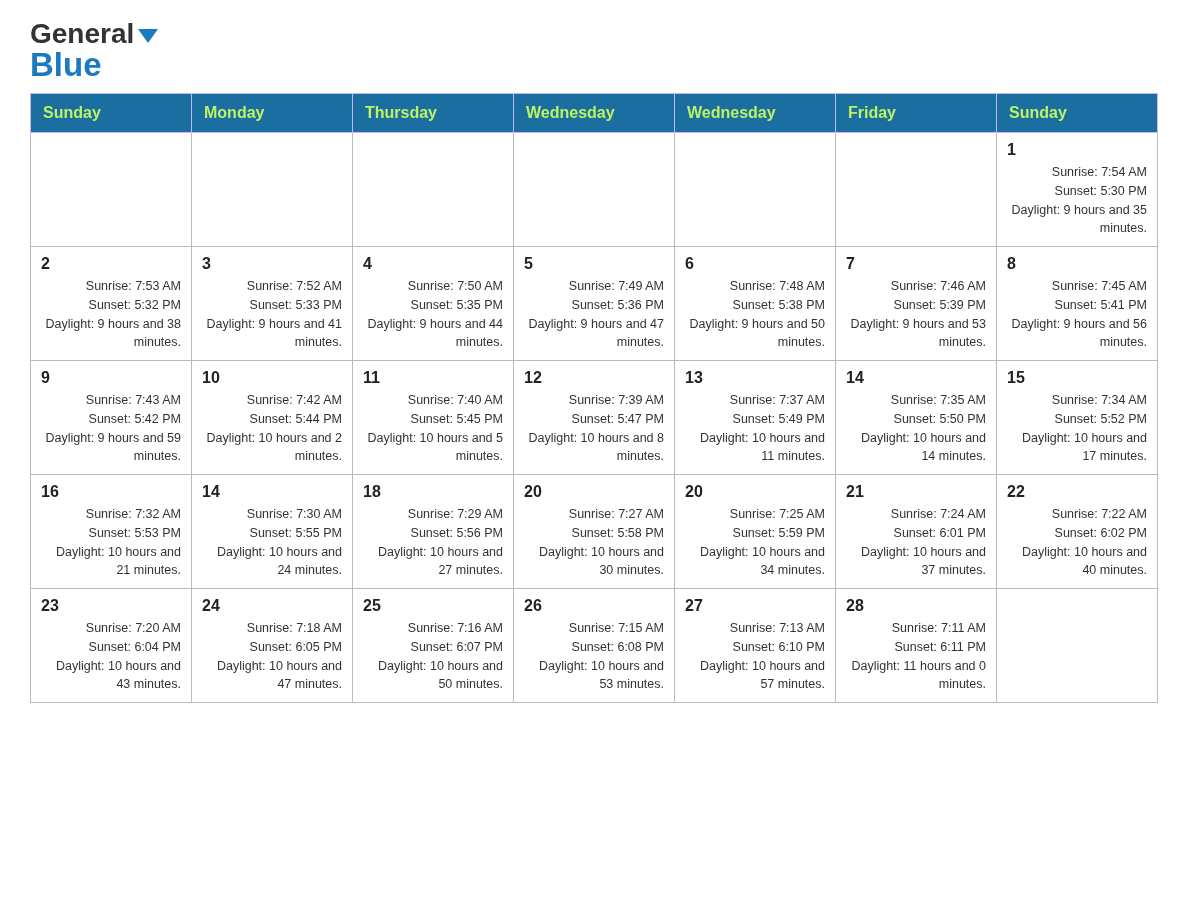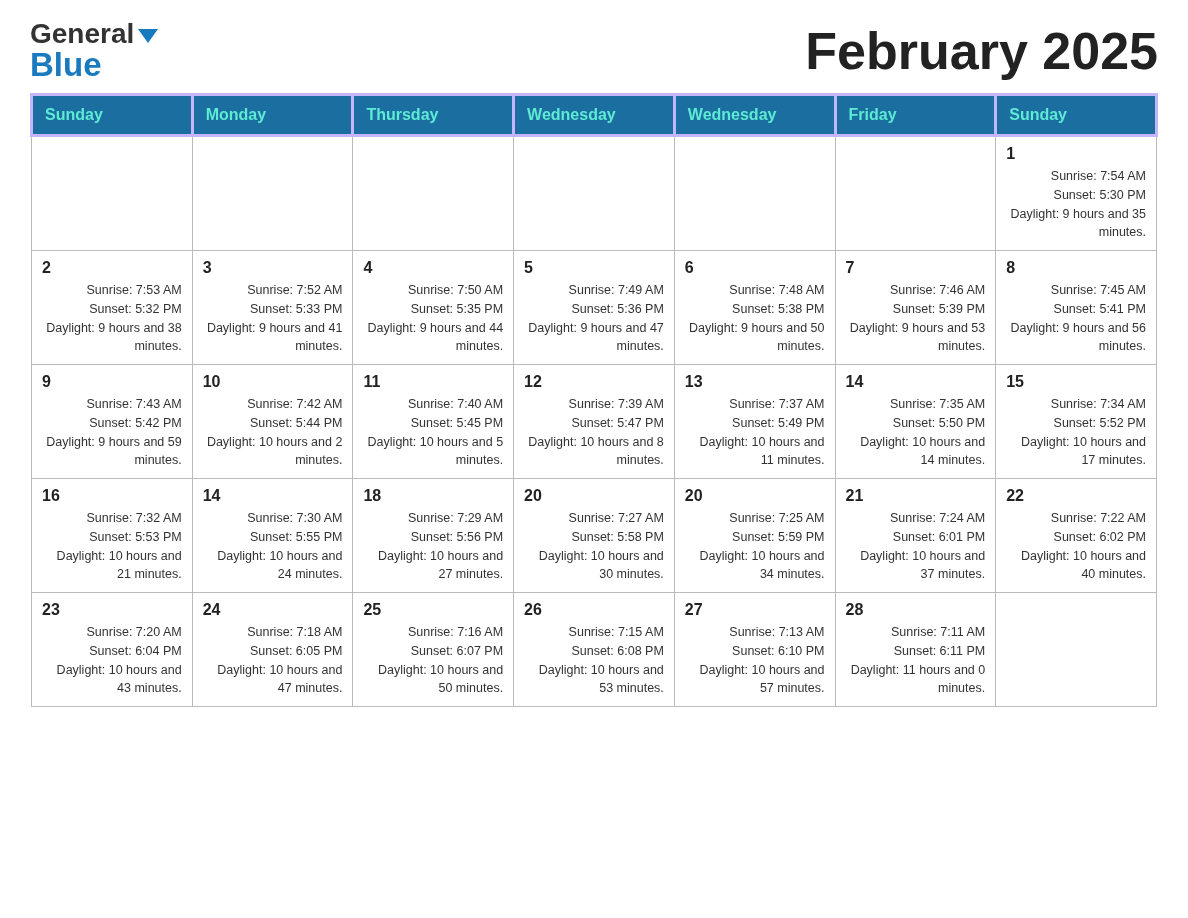--- a/index.html
+++ b/index.html
@@ -7,21 +7,21 @@
       font-family: Arial, sans-serif;
       background: #fff;
       color: #333;
       padding: 20px 30px;
       width: 1188px;
       min-height: 918px;
     }
     .header-area {
       display: flex;
       justify-content: space-between;
-      align-items: flex-end;
+      align-items: flex-start;
       margin-bottom: 12px;
     }
     .logo {
       display: flex;
       flex-direction: column;
       align-items: flex-start;
     }
     .logo-text {
       font-size: 28px;
       font-weight: bold;
@@ -57,26 +57,26 @@
       color: #444;
       margin-top: 4px;
     }
     .calendar {
       width: 100%;
       border-collapse: collapse;
       margin-top: 8px;
     }
     .calendar thead tr th {
       background-color: #1a6fa0;
-      color: #5eead4;
+      color: #bef264;
       font-size: 16px;
       font-weight: bold;
       padding: 10px 12px;
       text-align: left;
-      border: 3px solid #c4b5fd;
+      border: 1px solid #c4b5fd;
     }
     .calendar tbody tr td {
       vertical-align: top;
       padding: 8px 10px;
       border: 1px solid #bbb;
       font-size: 13px;
       min-height: 100px;
       width: 14.28%;
     }
     .day-number {
@@ -102,21 +102,20 @@
 <body>
 
 <div class="header-area">
   <div class="logo">
     <div class="logo-text">
       General<span class="logo-triangle"></span>
     </div>
     <div class="logo-line2">Blue</div>
   </div>
   <div class="title-area">
-    <div class="month-title">February 2025</div>
   </div>
 </div>
 
 <table class="calendar">
   <thead>
     <tr>
       <th>Sunday</th>
       <th>Monday</th>
       <th>Thursday</th>
       <th>Wednesday</th>

